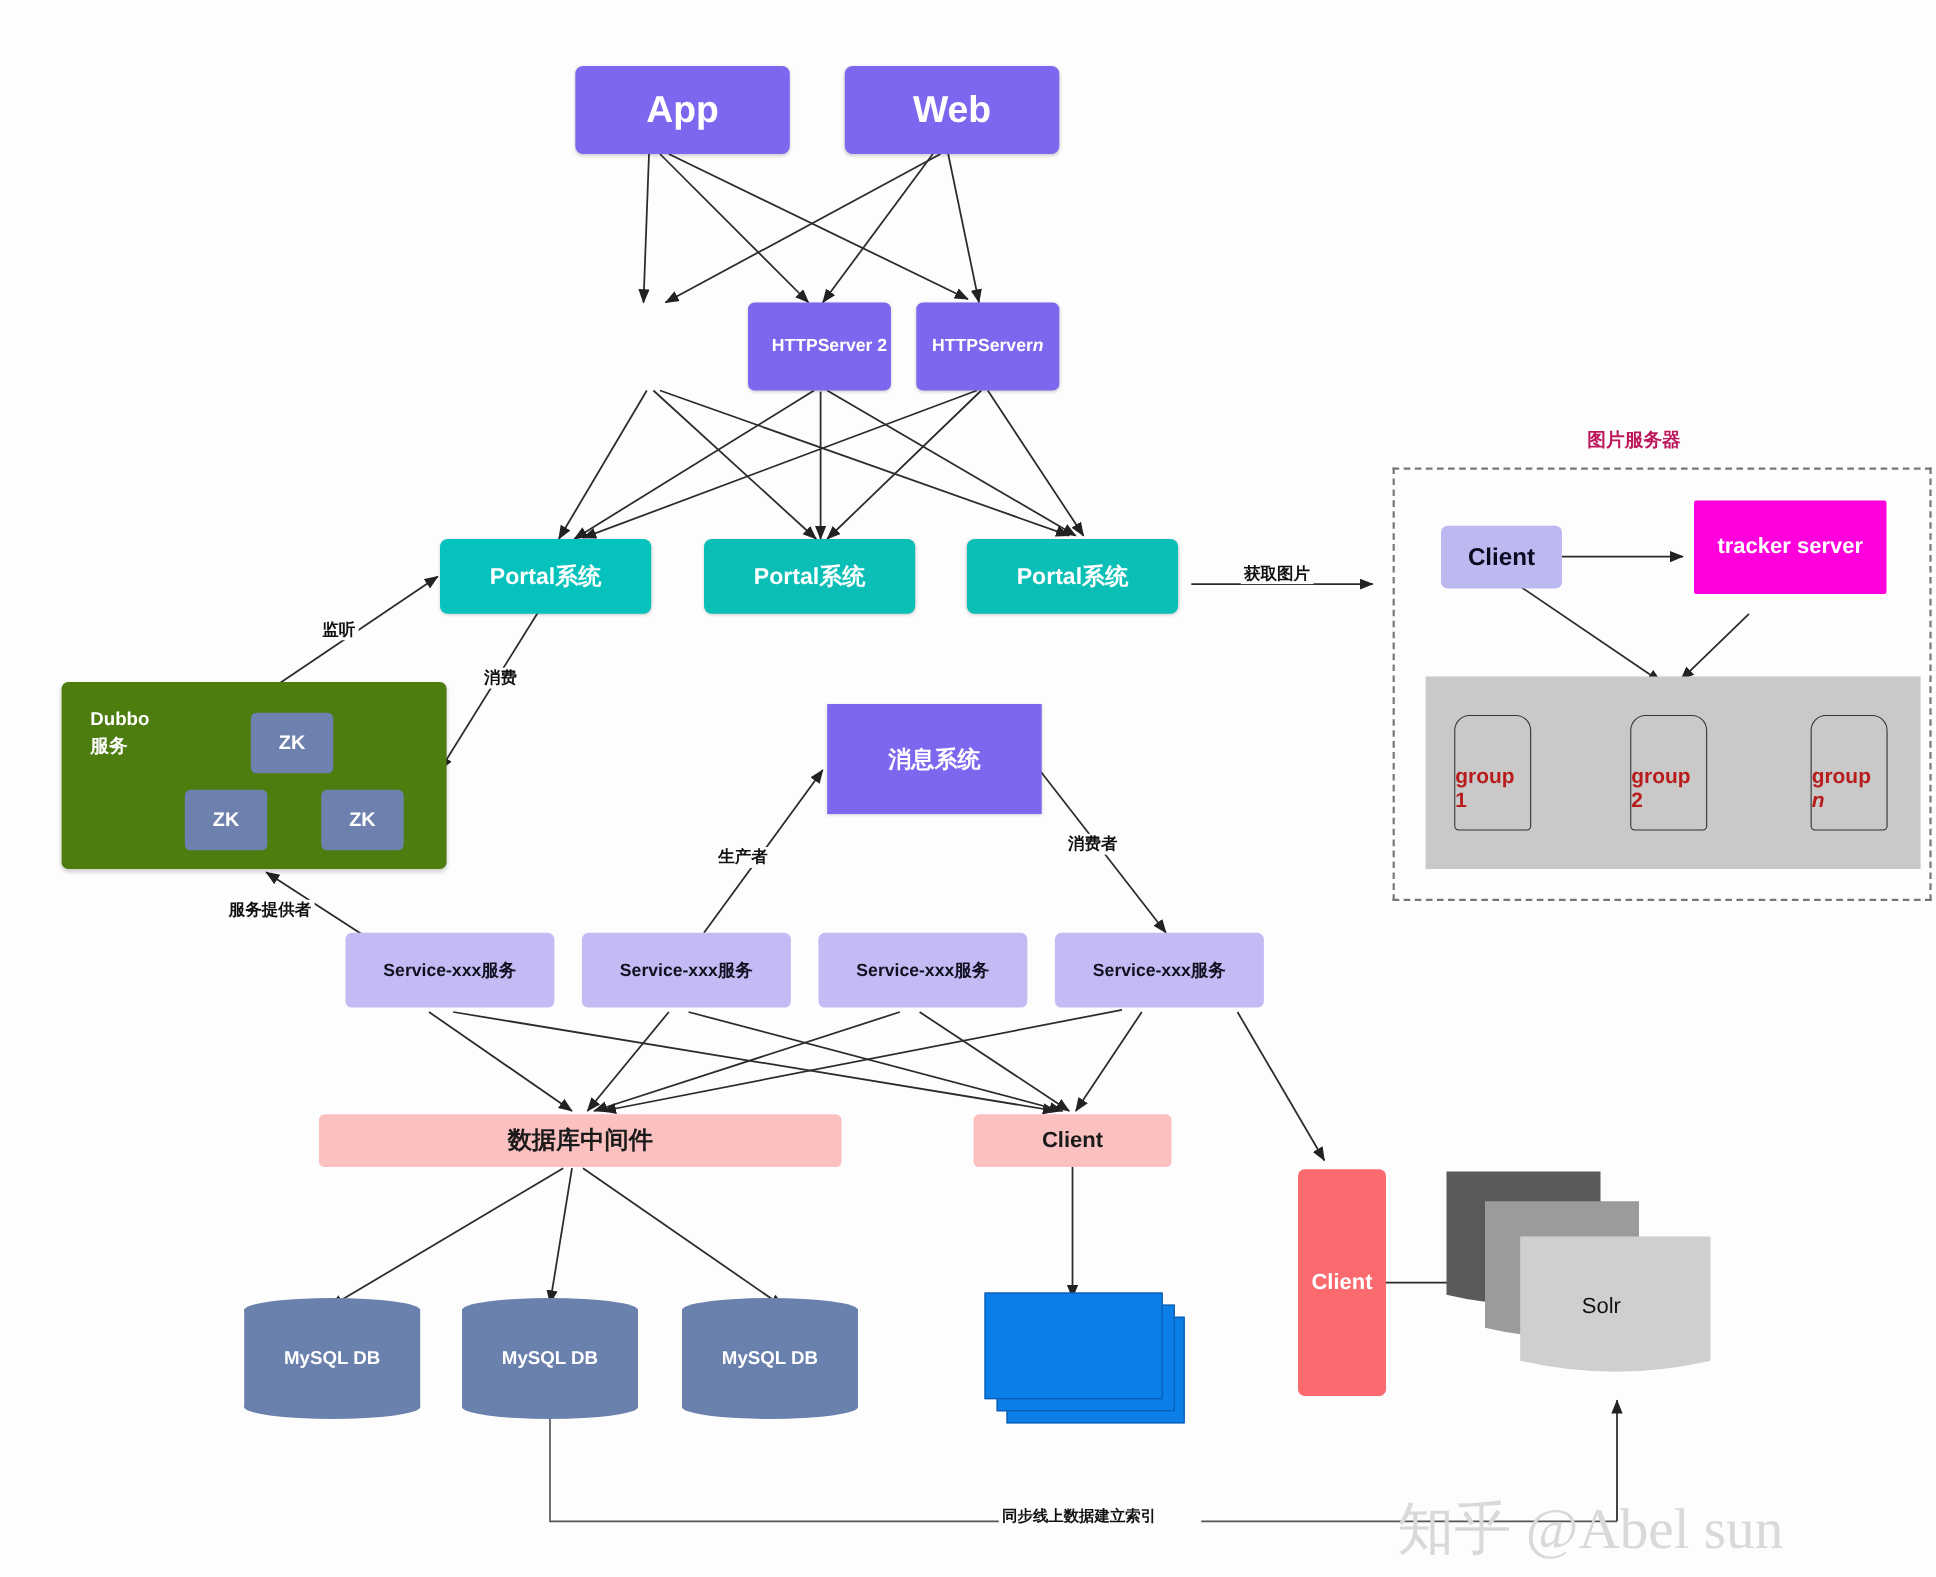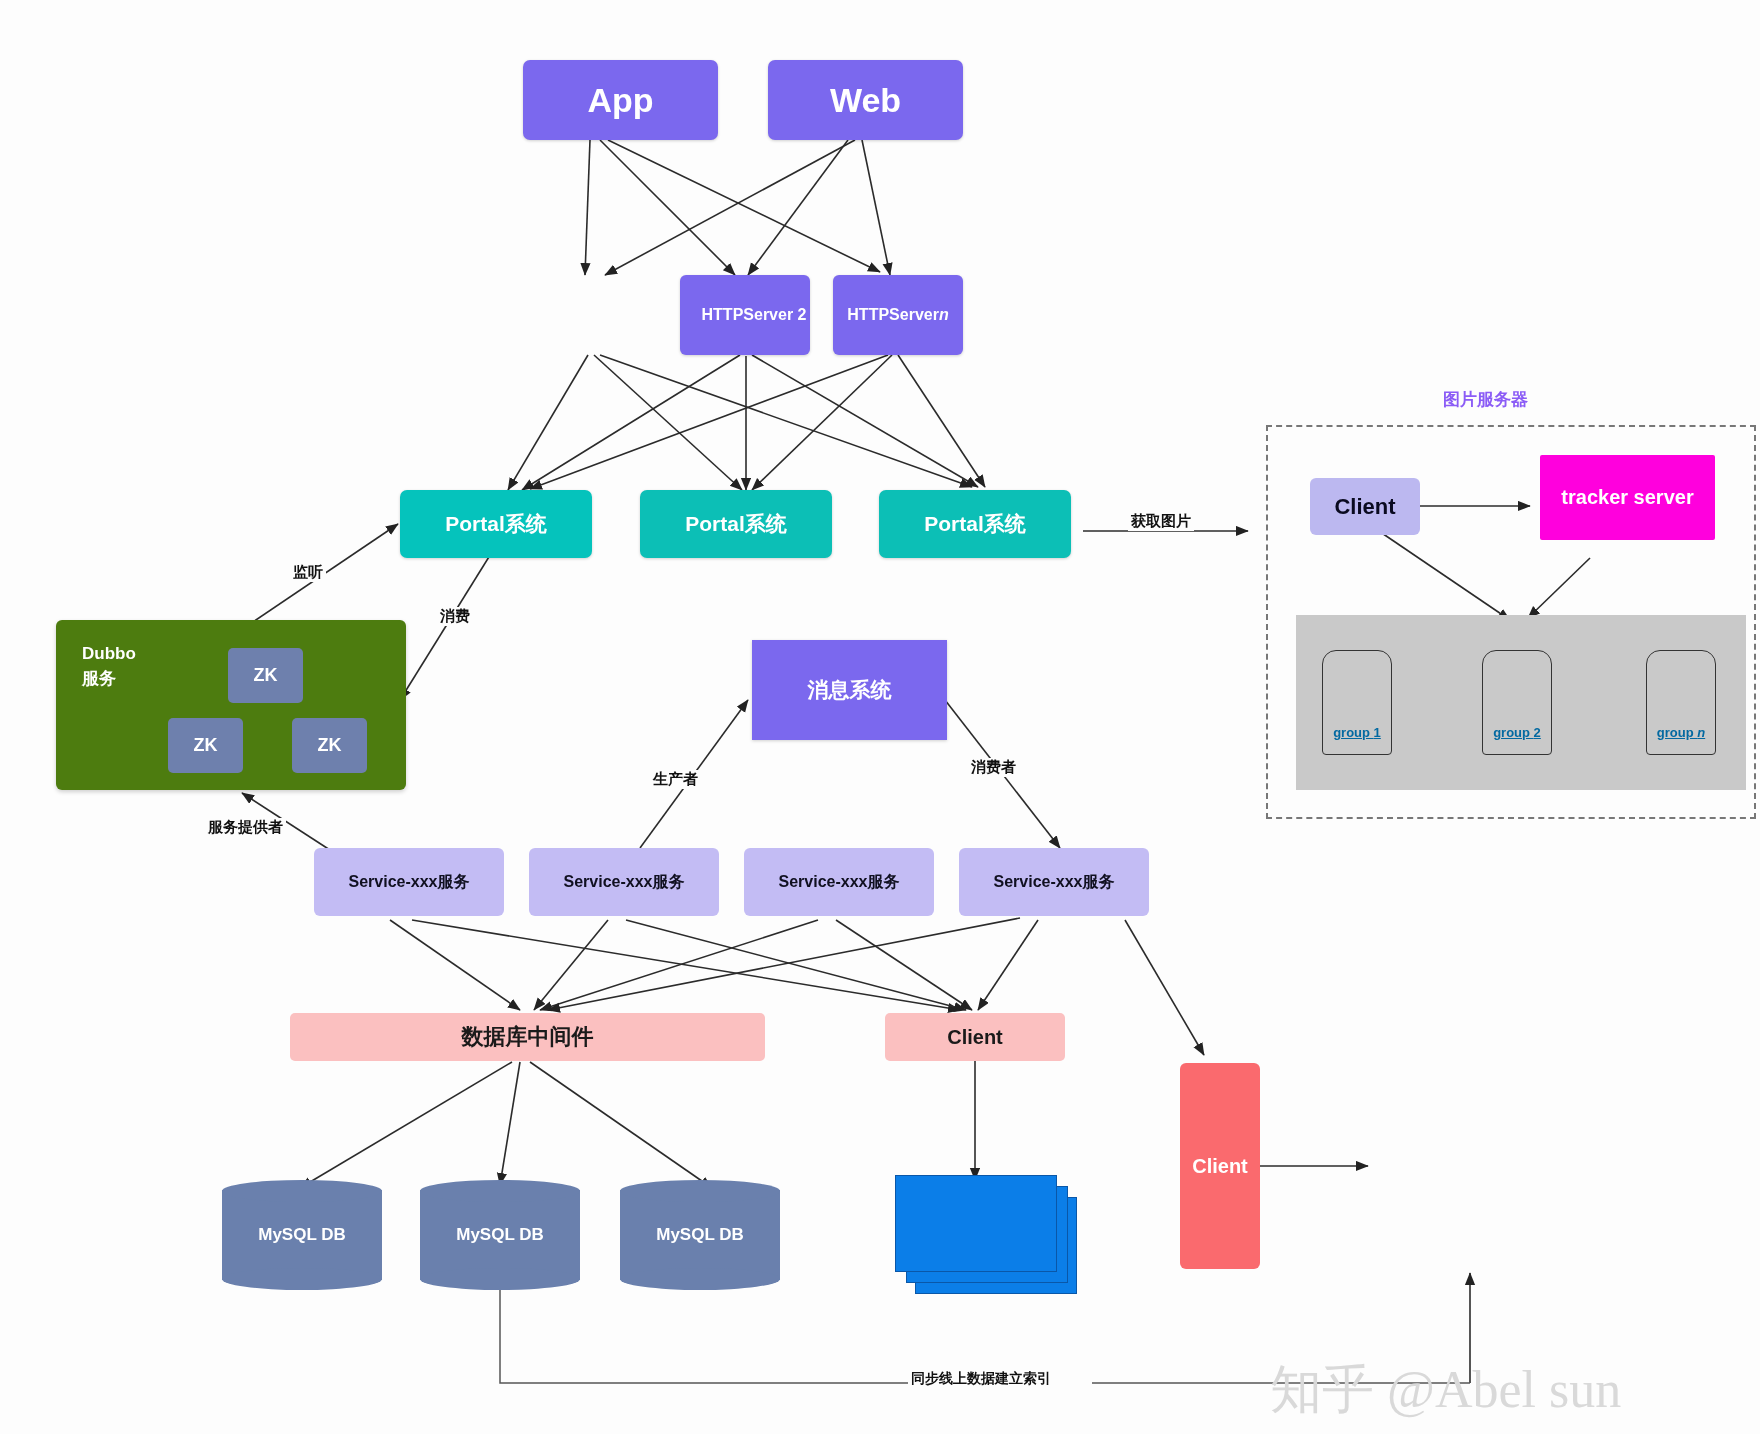--- a/index.html
+++ b/index.html
@@ -132,21 +132,21 @@
 
   
   .dashed-box {
     position: absolute;
     border: 2px dashed #777;
     background: transparent;
     z-index: 2;
   }
   .imgsrv-caption {
     position: absolute;
-    color: #8b5cf6;
+    color: #be185d;
     font-size: 17px;
     font-weight: bold;
     z-index: 20;
   }
   .client-lav {
     background: #bcb8f0;
     border-radius: 6px;
     color: #0a0a20;
     font-size: 22px;
     font-weight: bold;
@@ -166,25 +166,24 @@
   .group-card {
     position: absolute;
     background: #c9c9c9;
     border: 1.5px solid #333;
     z-index: 9;
     display: flex;
     align-items: flex-end;
     justify-content: center;
     padding-bottom: 14px;
     box-sizing: border-box;
-    font-size: 13px;
-    font-weight: bold;
-    color: #0369a1;
+    font-size: 19px;
+    font-weight: bold;
+    color: #b91c1c;
     border-radius: 14px 14px 4px 4px;
-    text-decoration: underline;
   }
   .group-card i { font-style: italic; }
 
   
   .cyl {
     position: absolute;
     z-index: 10;
   }
   .cyl .body {
     position: absolute;
@@ -426,20 +425,28 @@
   <div class="stack" style="left:895px; top:1175px; width:185px; height:120px;">
     <div class="card" style="left:20px; top:22px; width:160px; height:95px;"></div>
     <div class="card" style="left:11px; top:11px; width:160px; height:95px;"></div>
     <div class="card" style="left:0px; top:0px; width:160px; height:95px;"></div>
   </div>
 
   <div class="node salmon" style="left:1180px; top:1063px; width:80px; height:206px;">
     <span>Client</span>
   </div>
 
+  <div class="solrwrap" style="left:1310px; top:1062px; width:250px; height:215px;">
+    <svg width="250" height="215" viewBox="0 0 250 215">
+      <path d="M5,3 L145,3 L145,115 Q75,132 5,115 Z" fill="#5a5a5a"></path>
+      <path d="M40,30 L180,30 L180,145 Q110,162 40,145 Z" fill="#9b9b9b"></path>
+      <path d="M72,62 L245,62 L245,175 Q158,195 72,175 Z" fill="#cfcfcf"></path>
+    </svg>
+    <div class="solr-label" style="left:128px; top:115px;">Solr</div>
+  </div>
 
   <div class="imgsrv-caption" style="left:1443px; top:388px;">图片服务器</div>
 
   <div class="dashed-box" style="left:1266px; top:425px; width:486px; height:390px;"></div>
 
   <div class="node client-lav" style="left:1310px; top:478px; width:110px; height:57px;">
     <span>Client</span>
   </div>
 
   <div class="node tracker" style="left:1540px; top:455px; width:175px; height:85px;">

